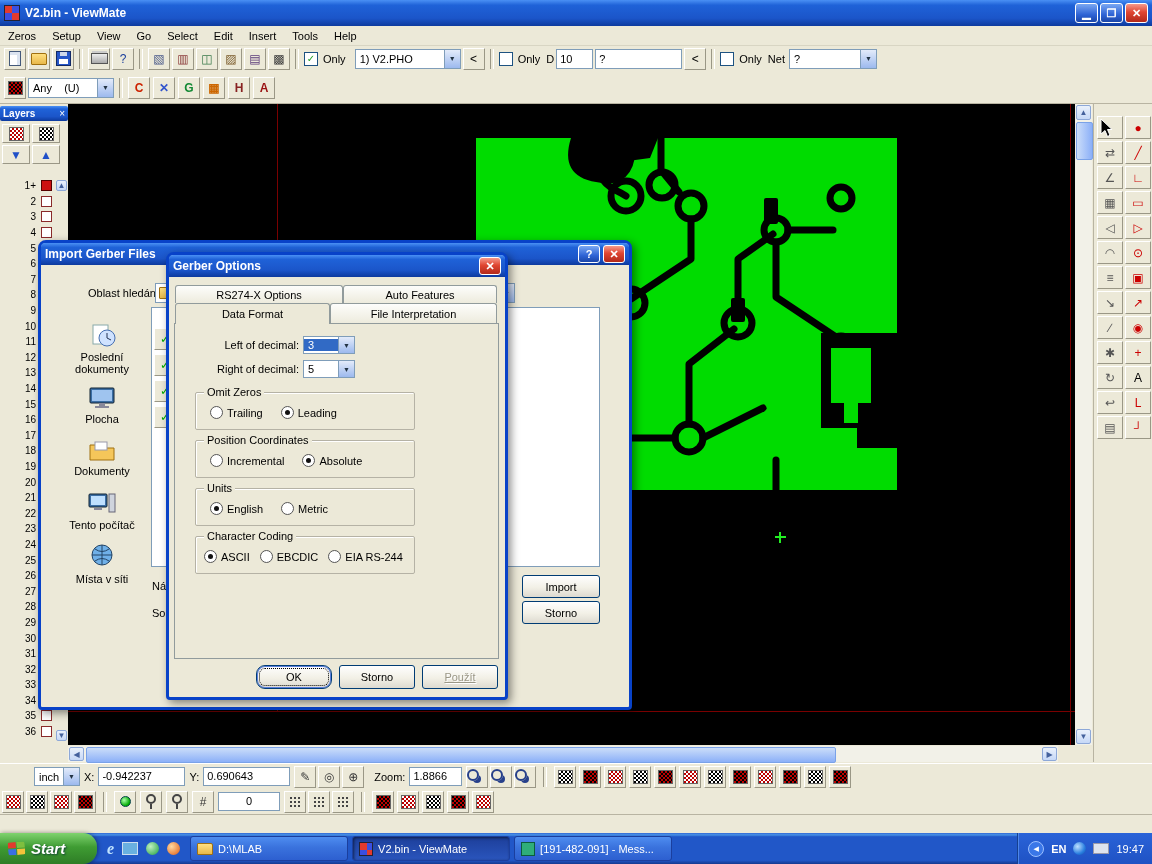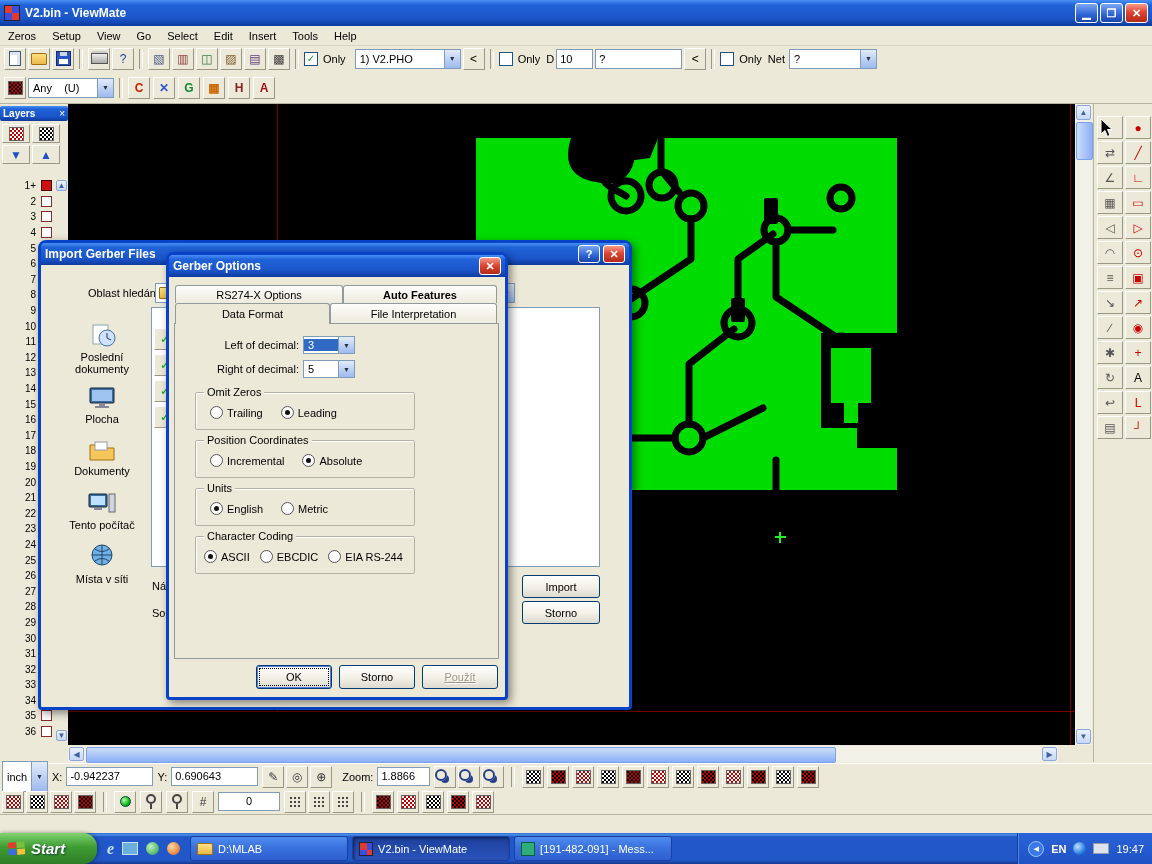--- a/index.html
+++ b/index.html
@@ -4,21 +4,21 @@
 <style>
   html,body{margin:0;padding:0;width:1152px;height:864px;overflow:hidden;
     font-family:"Liberation Sans",sans-serif;font-size:11px;color:#000;background:#ECE9D8;}
   .abs{position:absolute;}
   
   .titlebar{background:linear-gradient(180deg,#4a90f4 0%,#1f62d8 20%,#1b55c9 70%,#0d3a9e 100%);
     color:#fff;font-weight:bold;font-size:12px;display:flex;align-items:center;padding:0 4px;}
   .sunken{border:1px solid #7F9DB9;background:#fff;}
   .xp-btn{background:linear-gradient(#FEFEFE,#F2F0E6 55%,#DDDAD0);border:1px solid #003C74;
     border-radius:3px;display:flex;align-items:center;justify-content:center;font-size:11px;}
-  .xp-btn.default{box-shadow:0 0 0 1px #5A7EDC inset;outline:1px dotted #000;outline-offset:-4px;}
+  .xp-btn.default{box-shadow:0 0 0 1px #5A7EDC inset;outline:1px dotted #000;outline-offset:-4px;border-radius:9px;}
   .xp-btn.disabled{color:#9a9786;text-shadow:1px 1px 0 #fff;}
   .wbtn{width:21px;height:18px;border-radius:3px;border:1px solid #fff;color:#fff;font-size:11px;
     display:flex;align-items:center;justify-content:center;
     background:linear-gradient(#7AA7F2,#2E63D5 60%,#1B46A8);}
   .wbtn.close{background:linear-gradient(#F6998B,#E04632 45%,#B2291A);}
   .combo{display:flex;align-items:center;border:1px solid #7F9DB9;background:#fff;height:20px;box-sizing:border-box;}
   .combo .val{flex:1;padding:0 4px;white-space:pre;overflow:hidden;}
   .combo .arrow{width:15px;align-self:stretch;display:flex;align-items:center;justify-content:center;
     background:linear-gradient(#E3EBFA,#9CB9EE);border-left:1px solid #7F9DB9;color:#234;font-size:7px;}
   .tbtn{height:22px;min-width:22px;display:flex;align-items:center;justify-content:center;
@@ -429,21 +429,21 @@
     <div class="abs sc-btn" style="left:1px;bottom:1px;width:15px;height:15px;">▼</div>
   </div>
 
   <div class="abs sc-track" style="left:68px;top:746px;width:990px;height:16px;">
     <div class="abs sc-btn" style="left:1px;top:1px;width:15px;height:14px;">◀</div>
     <div class="abs sc-thumb h" style="left:18px;top:1px;width:748px;height:14px;"></div>
     <div class="abs sc-btn" style="right:1px;top:1px;width:15px;height:14px;">▶</div>
   </div>
 
   <div class="abs" style="left:0;top:763px;right:0;height:25px;display:flex;align-items:center;gap:4px;padding-left:2px;border-top:1px solid #fff;">
-    <div class="combo" style="width:46px;height:31px;">
+    <div class="combo" style="width:46px;height:19px;margin-left:32px;">
       <span class="val">inch</span>
       <span class="arrow">▼</span>
     </div>
     <span>X:</span>
     <div class="sunken" style="width:82px;height:17px;line-height:17px;padding-left:3px;">-0.942237</div>
     <span>Y:</span>
     <div class="sunken" style="width:82px;height:17px;line-height:17px;padding-left:3px;">0.690643</div>
     <div id="sb1-tools" style="display:flex;gap:2px;">
         <div class="tbtn" style="color: rgb(51, 51, 51);">✎</div>
         <div class="tbtn" style="color: rgb(51, 51, 51);">◎</div>
@@ -579,21 +579,21 @@
 
   <div class="abs xp-dialog" style="left:166px;top:252px;width:342px;height:448px;z-index:50;">
     <div class="titlebar">
       <span>Gerber Options</span>
       <span class="wbtn close" style="width:20px;height:16px;">✕</span>
     </div>
 
     <div class="abs" style="left:6px;top:30px;width:323px;">
       <div style="display:flex;">
         <div class="tab" style="width:168px;">RS274-X Options</div>
-        <div class="tab" style="width:154px;font-weight:bold;">Auto Features</div>
+        <div class="tab" style="width:154px;">Auto Features</div>
       </div>
       <div style="display:flex;">
         <div class="tab active" style="width:155px;">Data Format</div>
         <div class="tab" style="width:167px;height:20px;">File Interpretation</div>
       </div>
     </div>
 
     <div class="abs" style="left:5px;top:68px;width:325px;height:336px;border:1px solid #919B9C;background:#ECE9D8;box-sizing:border-box;">
       <div class="abs" style="left:14px;top:12px;display:flex;align-items:center;">
         <span style="width:110px;text-align:right;margin-right:4px;">Left of decimal:</span>

